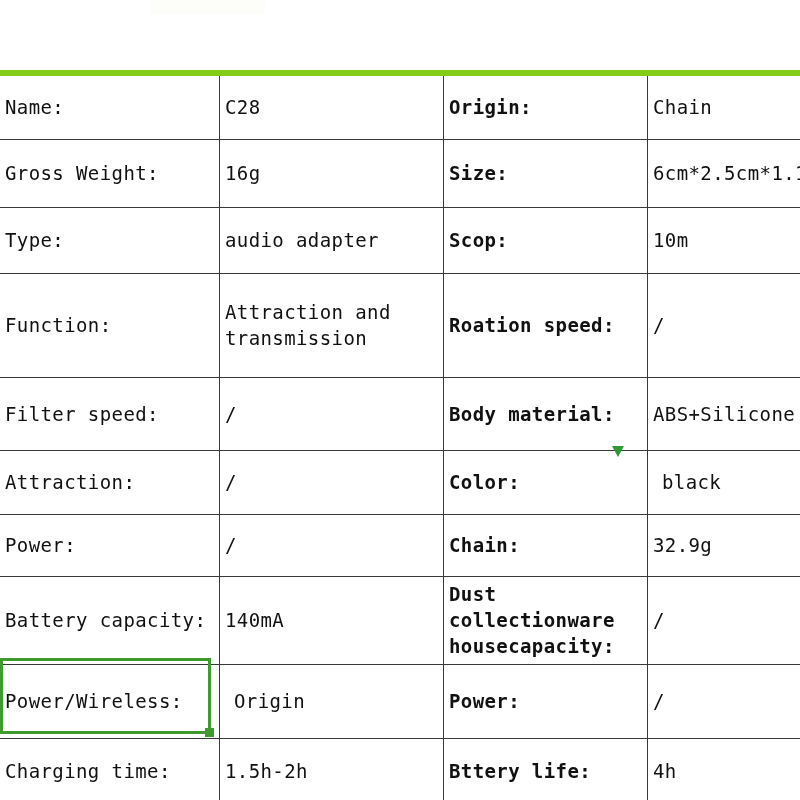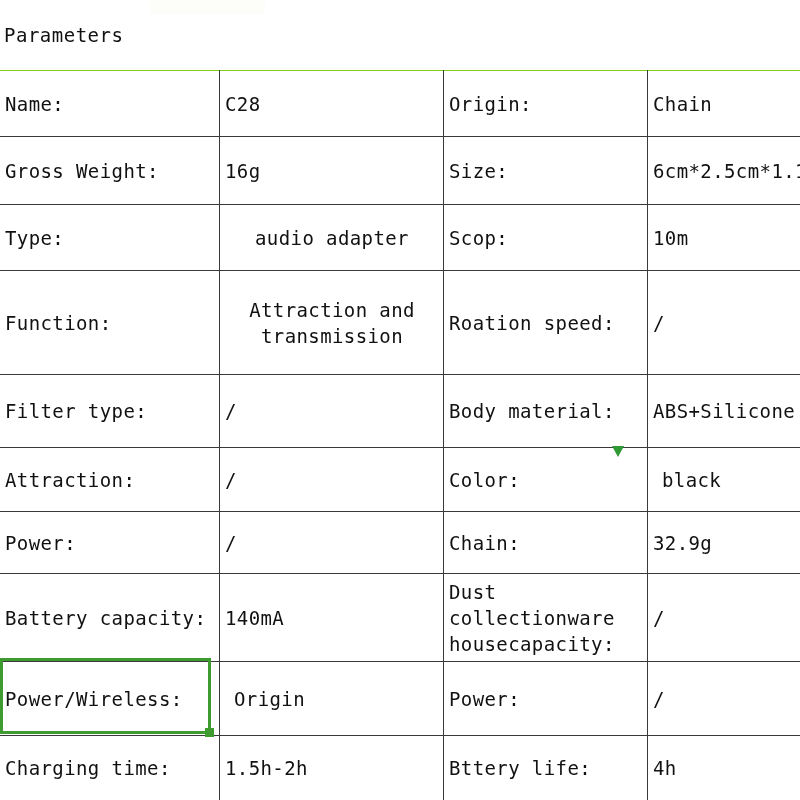--- a/index.html
+++ b/index.html
@@ -59,27 +59,27 @@
     border-left: none;
     font-size: 19px;
     line-height: 26px;
     letter-spacing: 0.4px;
     padding: 2px 4px 2px 5px;
     vertical-align: middle;
     word-break: break-word;
   }
   .param-table td.c0 { width: 210px; }
   .param-table td.c1 { width: 214px; }
-  .param-table td.c2 { width: 194px; }
+  .param-table td.c2 { width: 194px; font-weight: bold; }
   .param-table td.c3 { width: 182px; border-right: none; }
 
-  .param-table tr:first-child td { border-top: 1px solid #84cc16; }
-
-  
-  td.center { text-align: center; margin-top: 40px; }
+  .param-table tr:first-child td { border-top: 6px solid #84cc16; }
+
+  
+  td.center { text-align: left; margin-top: 40px; }
   td.indent { padding-left: 14px; }
 
   
   tr.r0 { height: 66px; }
   tr.r1 { height: 68px; }
   tr.r2 { height: 66px; }
   tr.r3 { height: 104px; }
   tr.r4 { height: 73px; }
   tr.r5 { height: 64px; }
   tr.r6 { height: 62px; }
@@ -119,21 +119,20 @@
     pointer-events: none;
   }
 </style>
 </head>
 <body>
 
 <div id="page">
 
   <div class="scan-artifact"></div>
 
-  <div class="page-title">Parameters</div>
 
   <table class="param-table">
     <tbody>
 
       <tr class="r0">
         <td class="c0">Name:</td>
         <td class="c1">C28</td>
         <td class="c2">Origin:</td>
         <td class="c3">Chain</td>
       </tr>
@@ -153,21 +152,21 @@
       </tr>
 
       <tr class="r3">
         <td class="c0">Function:</td>
         <td class="c1 center">Attraction and transmission</td>
         <td class="c2">Roation speed:</td>
         <td class="c3">/</td>
       </tr>
 
       <tr class="r4">
-        <td class="c0">Filter type:</td>
+        <td class="c0">Filter speed:</td>
         <td class="c1">/</td>
         <td class="c2">Body material:</td>
         <td class="c3">ABS+Silicone</td>
       </tr>
 
       <tr class="r5">
         <td class="c0">Attraction:</td>
         <td class="c1">/</td>
         <td class="c2">Color:</td>
         <td class="c3 indent">black</td>

